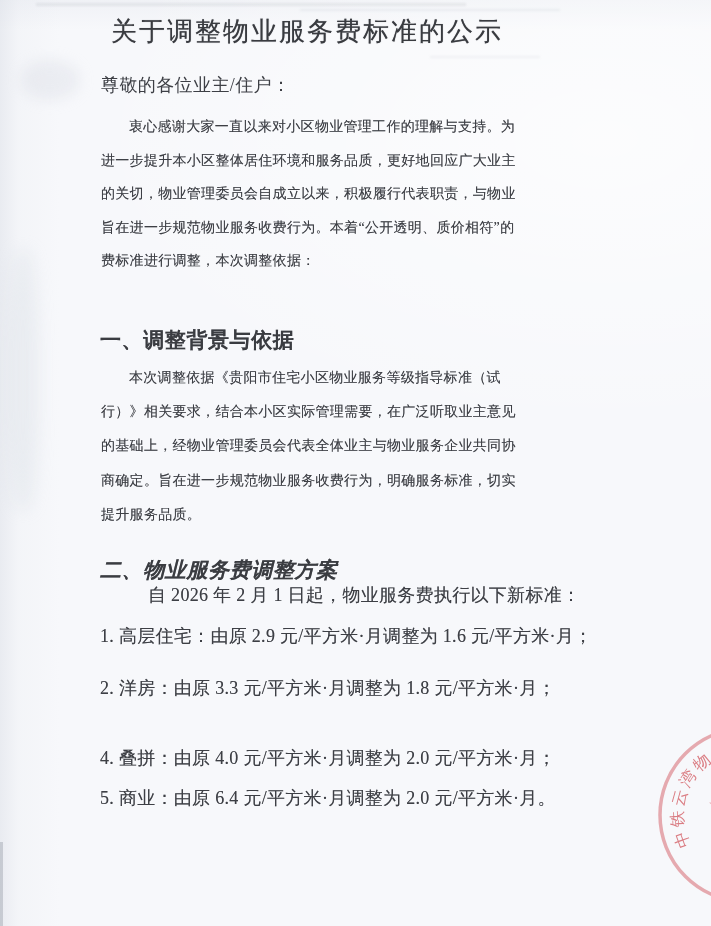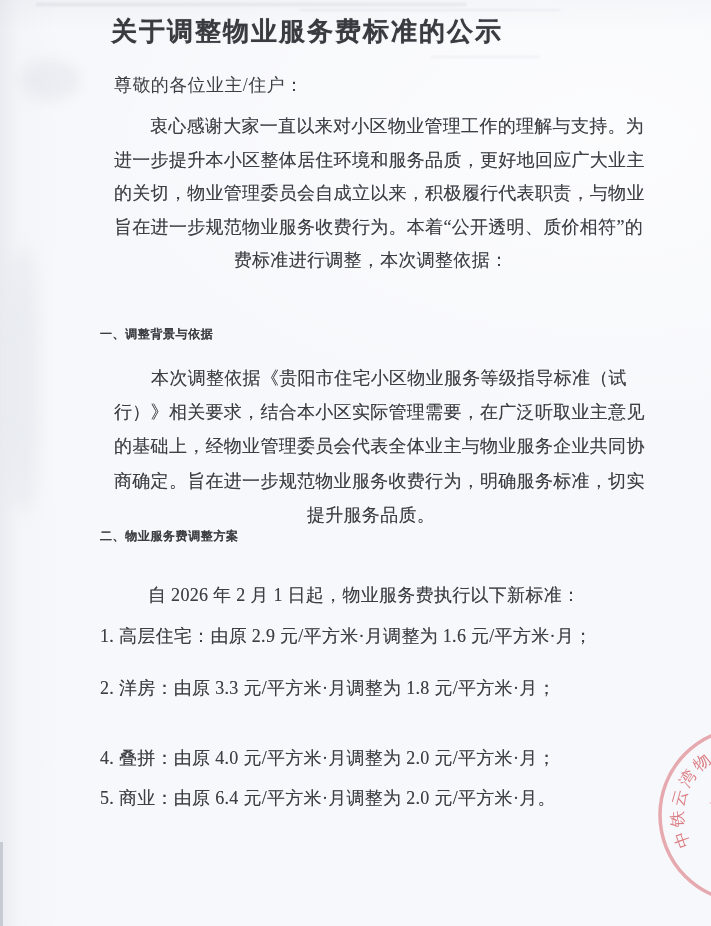--- a/index.html
+++ b/index.html
@@ -10,38 +10,38 @@
       radial-gradient(ellipse 900px 500px at 85% 15%, rgba(255,255,255,.6), rgba(255,255,255,0) 60%),
       linear-gradient(90deg, rgba(216,220,228,.45) 0px, rgba(216,220,228,.12) 18px, rgba(247,248,251,0) 60px),
       linear-gradient(180deg, rgba(226,229,236,.35) 0px, rgba(247,248,251,0) 30px),
       #f7f8fb;
     font-family:"Liberation Serif","DejaVu Serif",serif;
     color:#3d3f45;
   }
   .title{
     position:absolute;top:14px;left:0;width:614px;text-align:center;
     font-family:"DejaVu Sans","Liberation Sans",sans-serif;
-    font-size:26px;font-weight:700;letter-spacing:2px;color:#393b40;
+    font-size:26px;font-weight:400;letter-spacing:2px;color:#393b40;
     text-shadow:0 0 .7px rgba(57,59,64,.65);
   }
-  .col{position:absolute;left:114px;width:514px;}
+  .col{position:absolute;left:101px;width:514px;}
   .salutation{top:73px;font-size:18px;letter-spacing:.4px;}
-  .para{line-height:33.5px;font-size:18px;letter-spacing:.3px;text-shadow:0 0 .5px rgba(61,63,69,.5);text-align:center;}
+  .para{line-height:33.5px;font-size:14px;letter-spacing:.3px;text-shadow:0 0 .5px rgba(61,63,69,.5);}
   .para .ln{white-space:nowrap;}
   .ind{text-indent:2em;}
   .p1{top:110px;}
   .p2{top:361px;line-height:34.2px;}
   .heading{
     position:absolute;left:100px;width:514px;
     font-family:"DejaVu Sans","Liberation Sans",sans-serif;
-    font-weight:700;font-size:12px;letter-spacing:.6px;color:#3a3c41;
+    font-weight:700;font-size:21px;letter-spacing:.6px;color:#3a3c41;
     text-shadow:0 0 .6px rgba(58,60,65,.55);
   }
   .h1{top:326px;}
-  .h2{top:528px;}
+  .h2{top:556px;font-style:italic;}
   .feeline{
     position:absolute;left:100px;width:560px;font-size:18px;letter-spacing:.3px;
     white-space:nowrap;text-shadow:0 0 .5px rgba(61,63,69,.5);
   }
   .effective{top:583px;margin-left:48px;}
   .it0{top:624px;} .it1{top:664px;margin-top:12px;} .it2{top:705px;} .it3{top:746px;} .it4{top:786px;}
   .seal-svg{position:absolute;left:580px;top:680px;width:131px;height:246px;}
   
   .artifact{position:absolute;pointer-events:none;}
   .streak1{top:3px;left:36px;width:430px;height:3px;background:rgba(148,153,164,.16);filter:blur(1px);}

